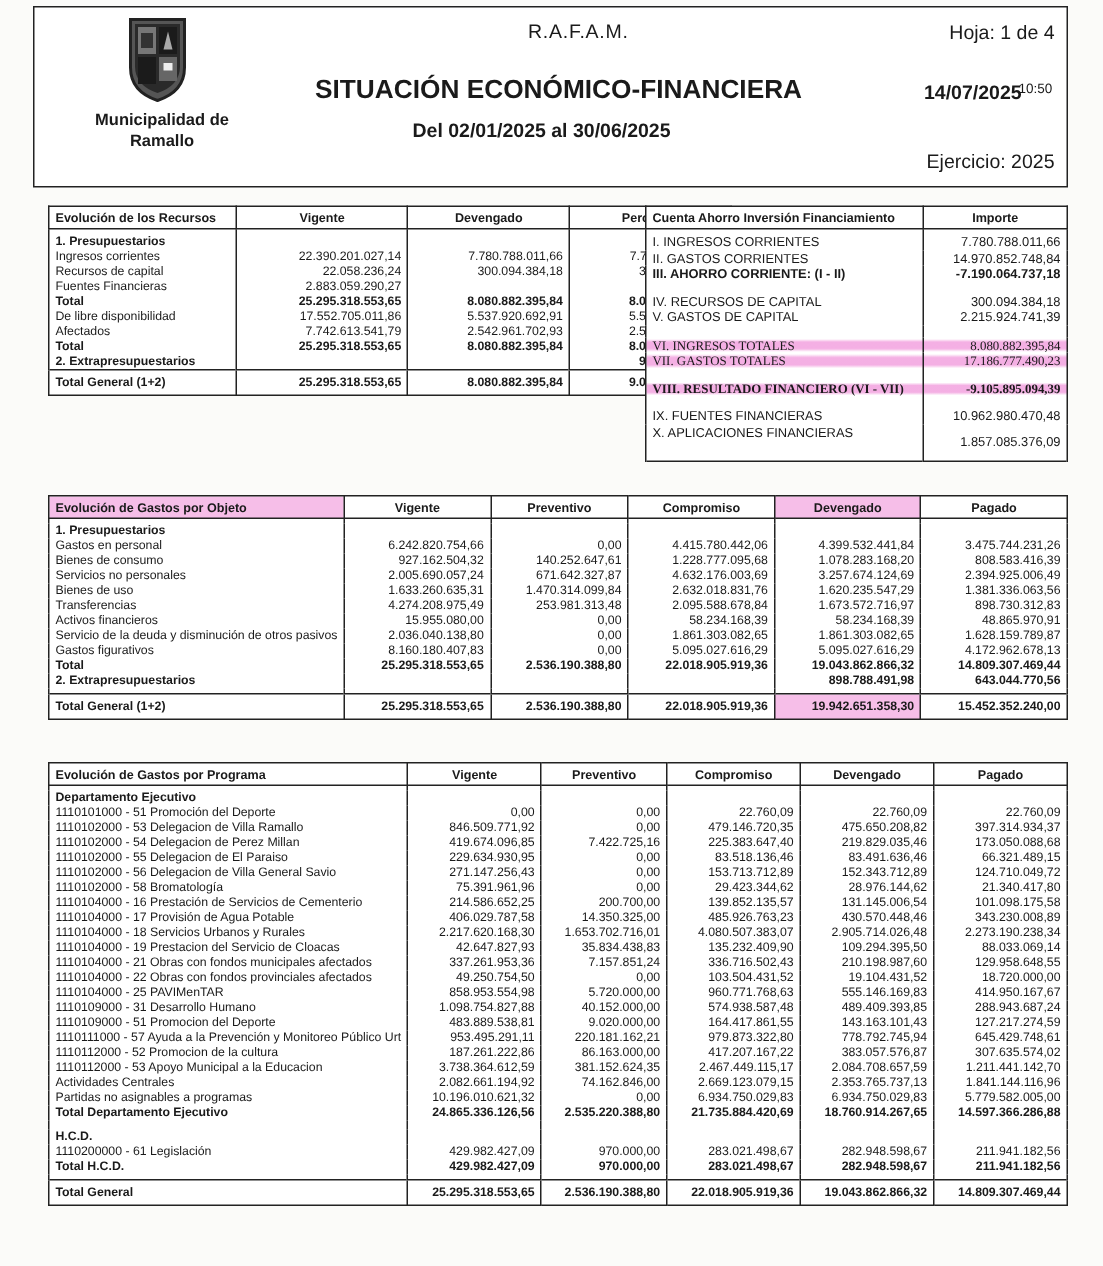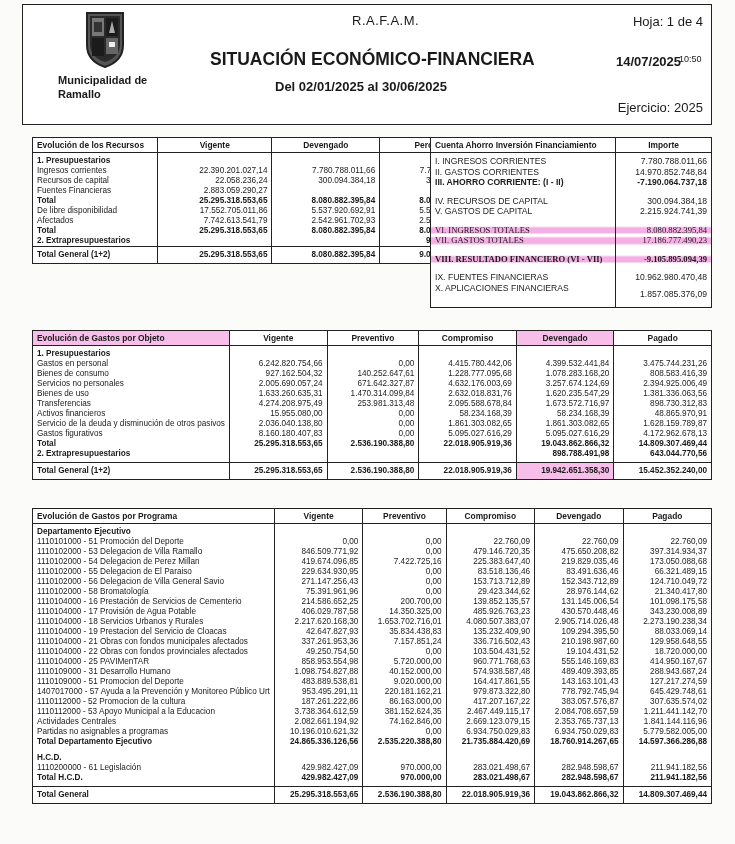--- a/index.html
+++ b/index.html
@@ -2,21 +2,21 @@
 <html><head>
 <meta charset="utf-8">
 <style>
   * { box-sizing: border-box; margin: 0; padding: 0; }
   html, body { width: 735px; height: 844px; background: #fbfbf9; overflow: hidden; }
   body { font-family: "Liberation Sans", sans-serif; color: #1a1a1a; position: relative; }
 
   
   .header { position: absolute; left: 22px; top: 4px; width: 690px; height: 121px; border: 1.5px solid #222; background: #fff; }
   .seal { position: absolute; left: 62px; top: 6px; width: 40px; height: 58px; }
-  .muni { position: absolute; left: 35px; top: 68px; width: 100px; text-align: left; font-weight: bold; font-size: 11px; line-height: 14px; }
+  .muni { position: absolute; left: 35px; top: 68px; width: 100px; text-align: center; font-weight: bold; font-size: 11px; line-height: 14px; }
   .rafam { position: absolute; left: 305px; top: 8px; font-size: 13px; letter-spacing: 0.5px; margin-left: 24px; }
   .hoja { position: absolute; right: 8px; top: 9px; font-size: 13px; }
   .title { position: absolute; left: 187px; top: 44px; font-size: 17.5px; font-weight: bold; }
   .date { position: absolute; left: 593px; top: 49px; font-size: 13px; font-weight: bold; }
   .time { position: absolute; left: 656px; top: 49px; font-size: 9px; }
   .period { position: absolute; left: 252px; top: 74px; font-size: 13px; font-weight: bold; }
   .ejer { position: absolute; right: 8px; top: 95px; font-size: 13px; }
 
   table { border-collapse: collapse; position: absolute; font-size: 8.2px; background: #fff; }
   th { font-weight: bold; font-size: 8.4px; padding: 2px 4px; border: 1px solid #222; border-bottom: 1.5px solid #222; text-align: center; }
@@ -479,21 +479,21 @@
       </tr>
       <tr>
         <td>1110109000 - 51 Promocion del Deporte</td>
         <td class="num">483.889.538,81</td>
         <td class="num">9.020.000,00</td>
         <td class="num">164.417.861,55</td>
         <td class="num">143.163.101,43</td>
         <td class="num">127.217.274,59</td>
       </tr>
       <tr>
-        <td>1407017000 - 57 Ayuda a la Prevención y Monitoreo Público Urt</td>
+        <td>1110111000 - 57 Ayuda a la Prevención y Monitoreo Público Urt</td>
         <td class="num">953.495.291,11</td>
         <td class="num">220.181.162,21</td>
         <td class="num">979.873.322,80</td>
         <td class="num">778.792.745,94</td>
         <td class="num">645.429.748,61</td>
       </tr>
       <tr>
         <td>1110112000 - 52 Promocion de la cultura</td>
         <td class="num">187.261.222,86</td>
         <td class="num">86.163.000,00</td>

